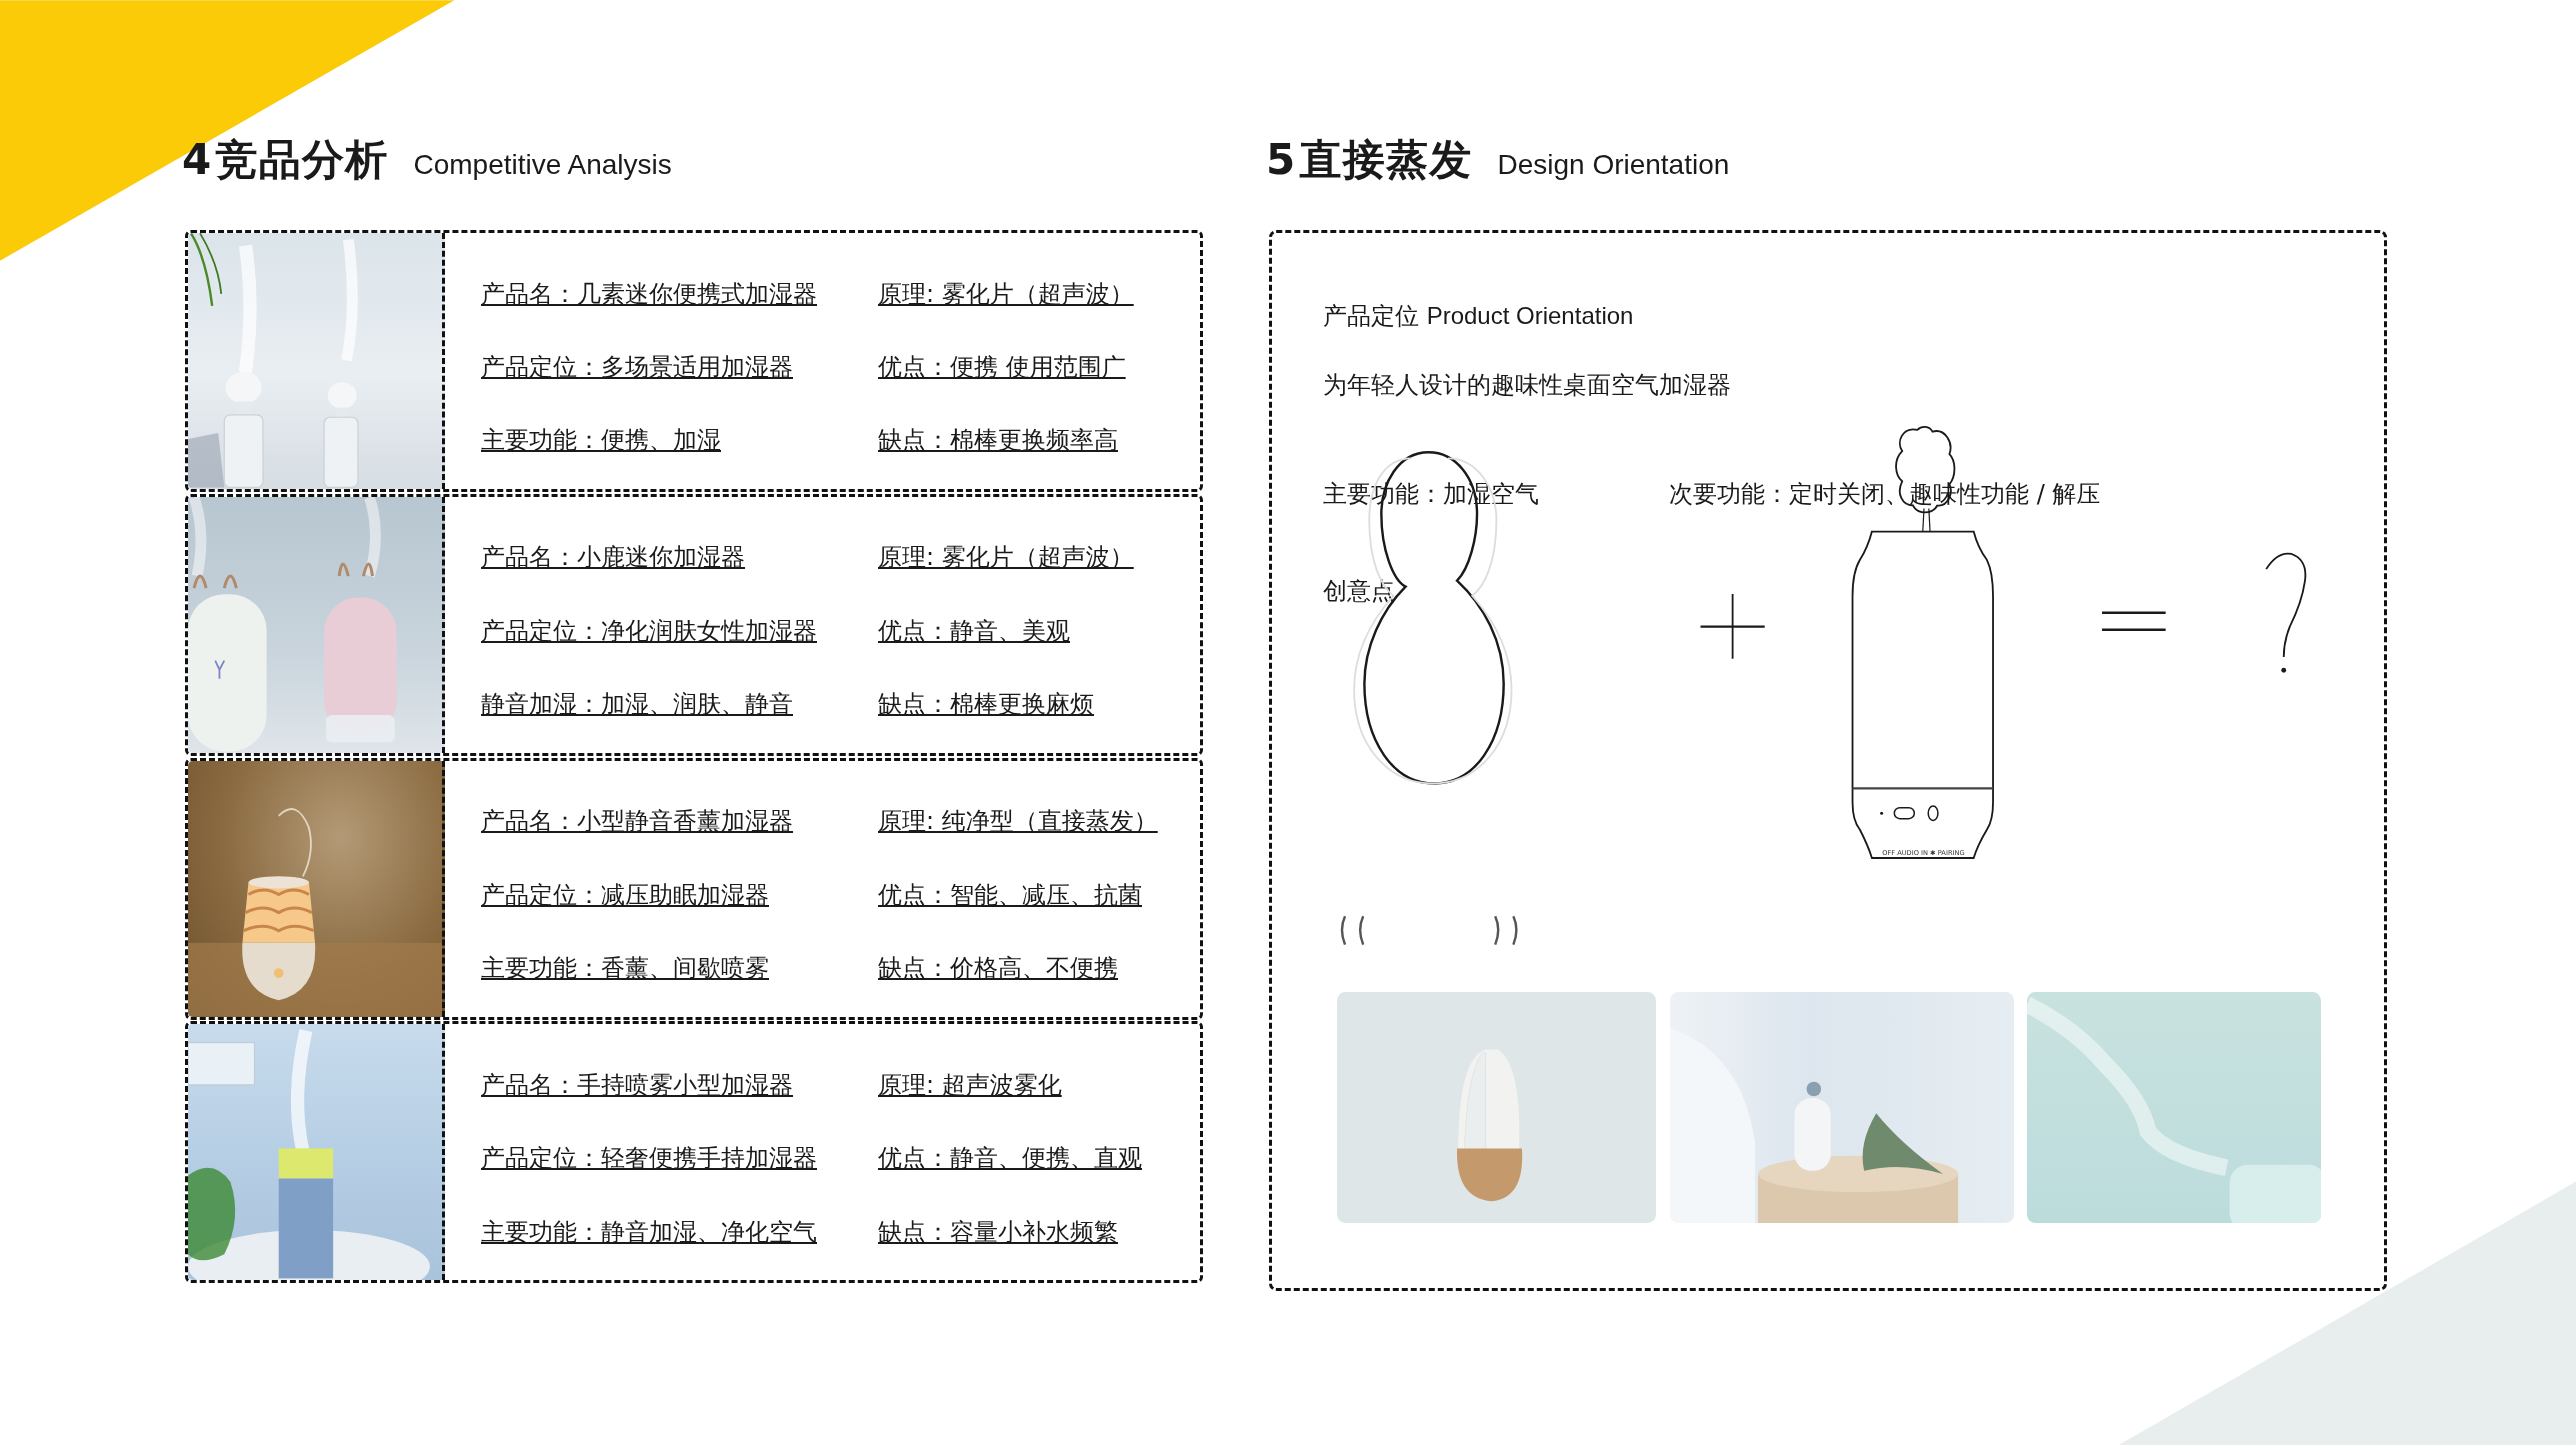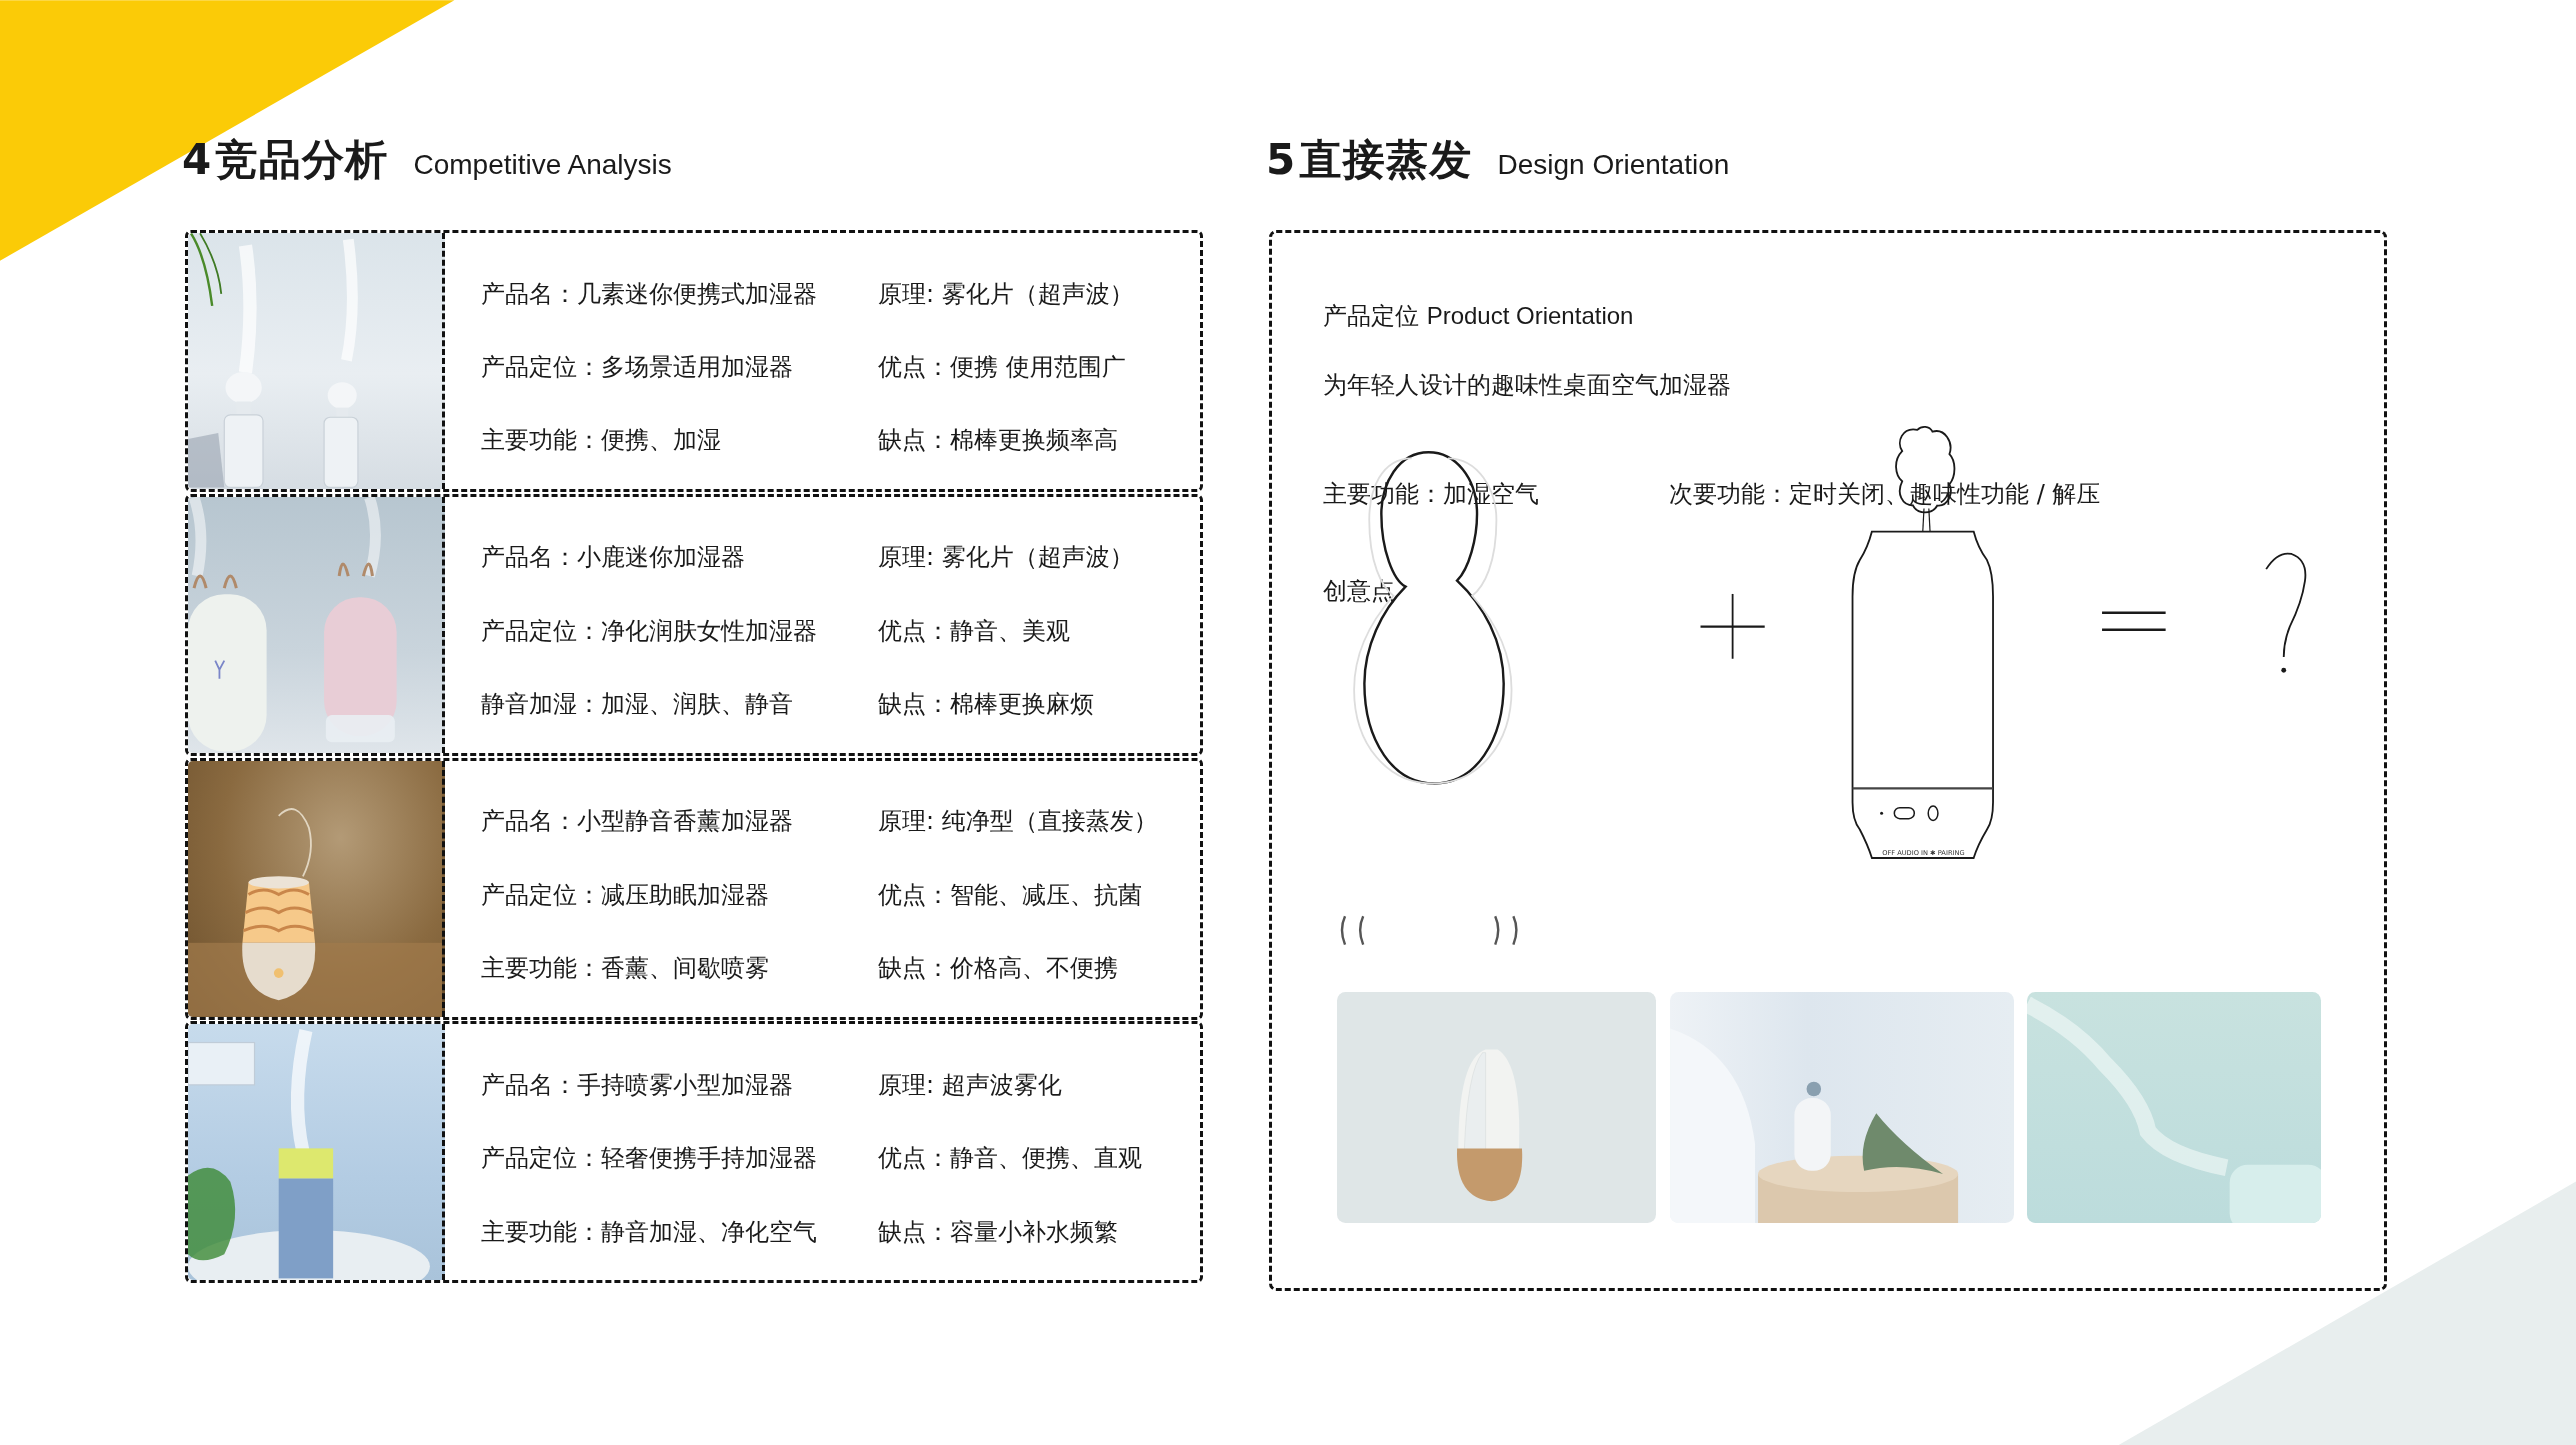--- a/index.html
+++ b/index.html
@@ -21,21 +21,21 @@
     border: 3px dashed #111; box-sizing: border-box; border-radius: 6px;
     display: flex;
   }
   .comp-img {
     width: 254px; height: 100%; flex: none; border-right: 3px dashed #111;
     border-radius: 4.8px 0 0 4.8px; position: relative; overflow: hidden;
   }
   .comp-info {
     flex: 1; display: grid; grid-template-columns: 397px 1fr; grid-template-rows: repeat(3, 1fr);
     padding: 24px 0 12px 36px; box-sizing: border-box;
-    font-size: 24px; align-items: center;
+    font-size: 24px; align-items: center; text-decoration: underline;
   }
   .comp-info span { white-space: nowrap; }
 
   
   .design-panel {
     position: absolute; left: 1269px; top: 230px; width: 1118px; height: 1061px;
     border: 3px dashed #111; box-sizing: border-box; border-radius: 7.3px;
   }
   .dp-text { position: absolute; white-space: nowrap; font-size: 24px; }
   .dp-text .en { font-family: "Liberation Sans", sans-serif; }

